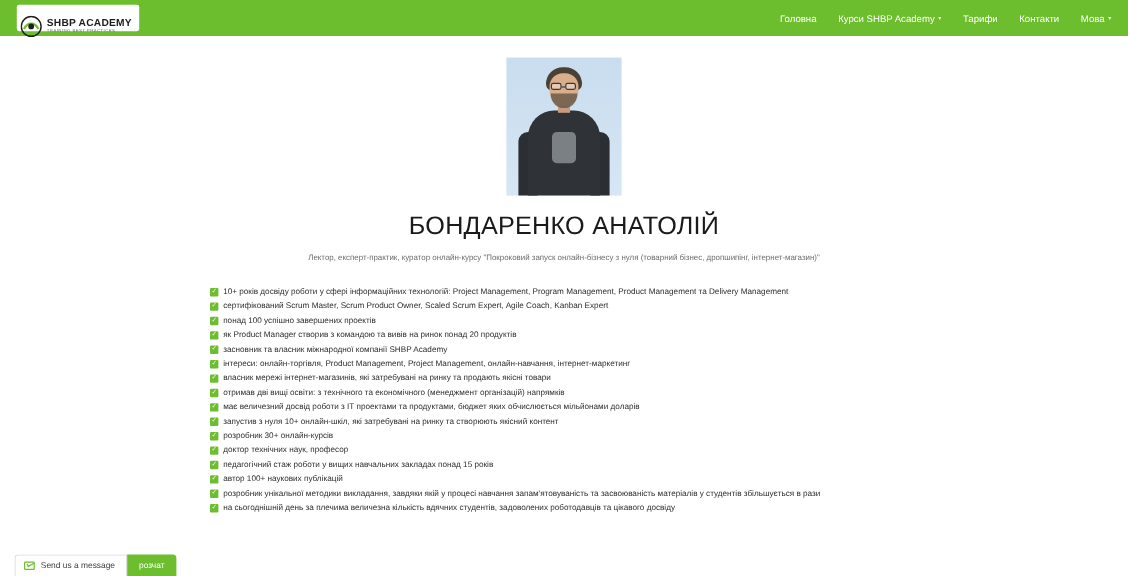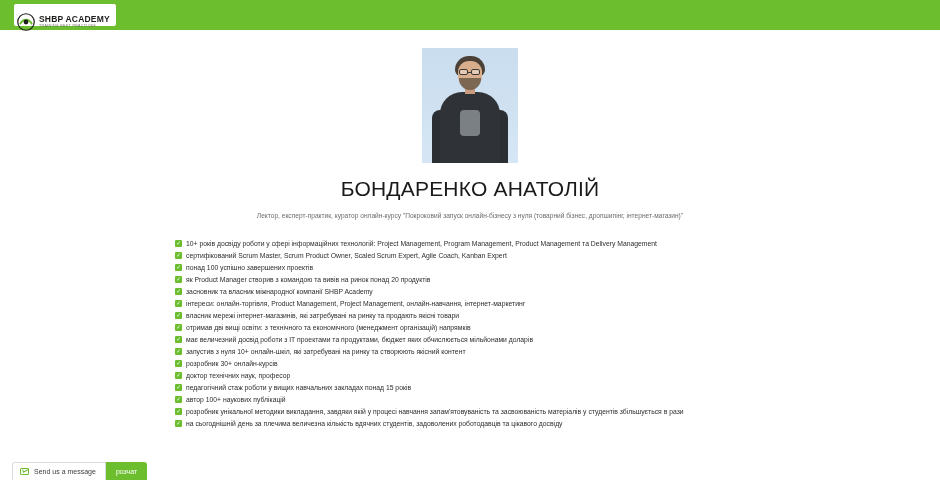--- a/index.html
+++ b/index.html
@@ -271,20 +271,39 @@
         <circle cx="12" cy="12" r="11" fill="none" stroke="#1d1d1b" stroke-width="1.6"></circle>
         <path d="M4 15 C8 7, 16 7, 20 15" fill="none" stroke="#6cbe2e" stroke-width="2.4"></path>
         <circle cx="12" cy="12" r="3.2" fill="#1d1d1b"></circle>
       </svg>
       <span class="logo-text">
         <span class="logo-title">SHBP ACADEMY</span>
         <span class="logo-sub">TRAINING BEST PRACTICES</span>
       </span>
     </div>
 
+    <nav class="nav">
+      <span class="nav-item">
+        <span>Головна</span>
+      </span>
+      <span class="nav-item">
+        <span>Курси SHBP Academy</span>
+        <span class="caret">▾</span>
+      </span>
+      <span class="nav-item">
+        <span>Тарифи</span>
+      </span>
+      <span class="nav-item">
+        <span>Контакти</span>
+      </span>
+      <span class="nav-item">
+        <span>Мова</span>
+        <span class="caret">▾</span>
+      </span>
+    </nav>
   </div>
 
   <div class="main">
 
     <div class="photo-wrap">
       <div class="photo">
         <div class="ph-arm-l"></div>
         <div class="ph-arm-r"></div>
         <div class="ph-body"></div>
         <div class="ph-print"></div>

